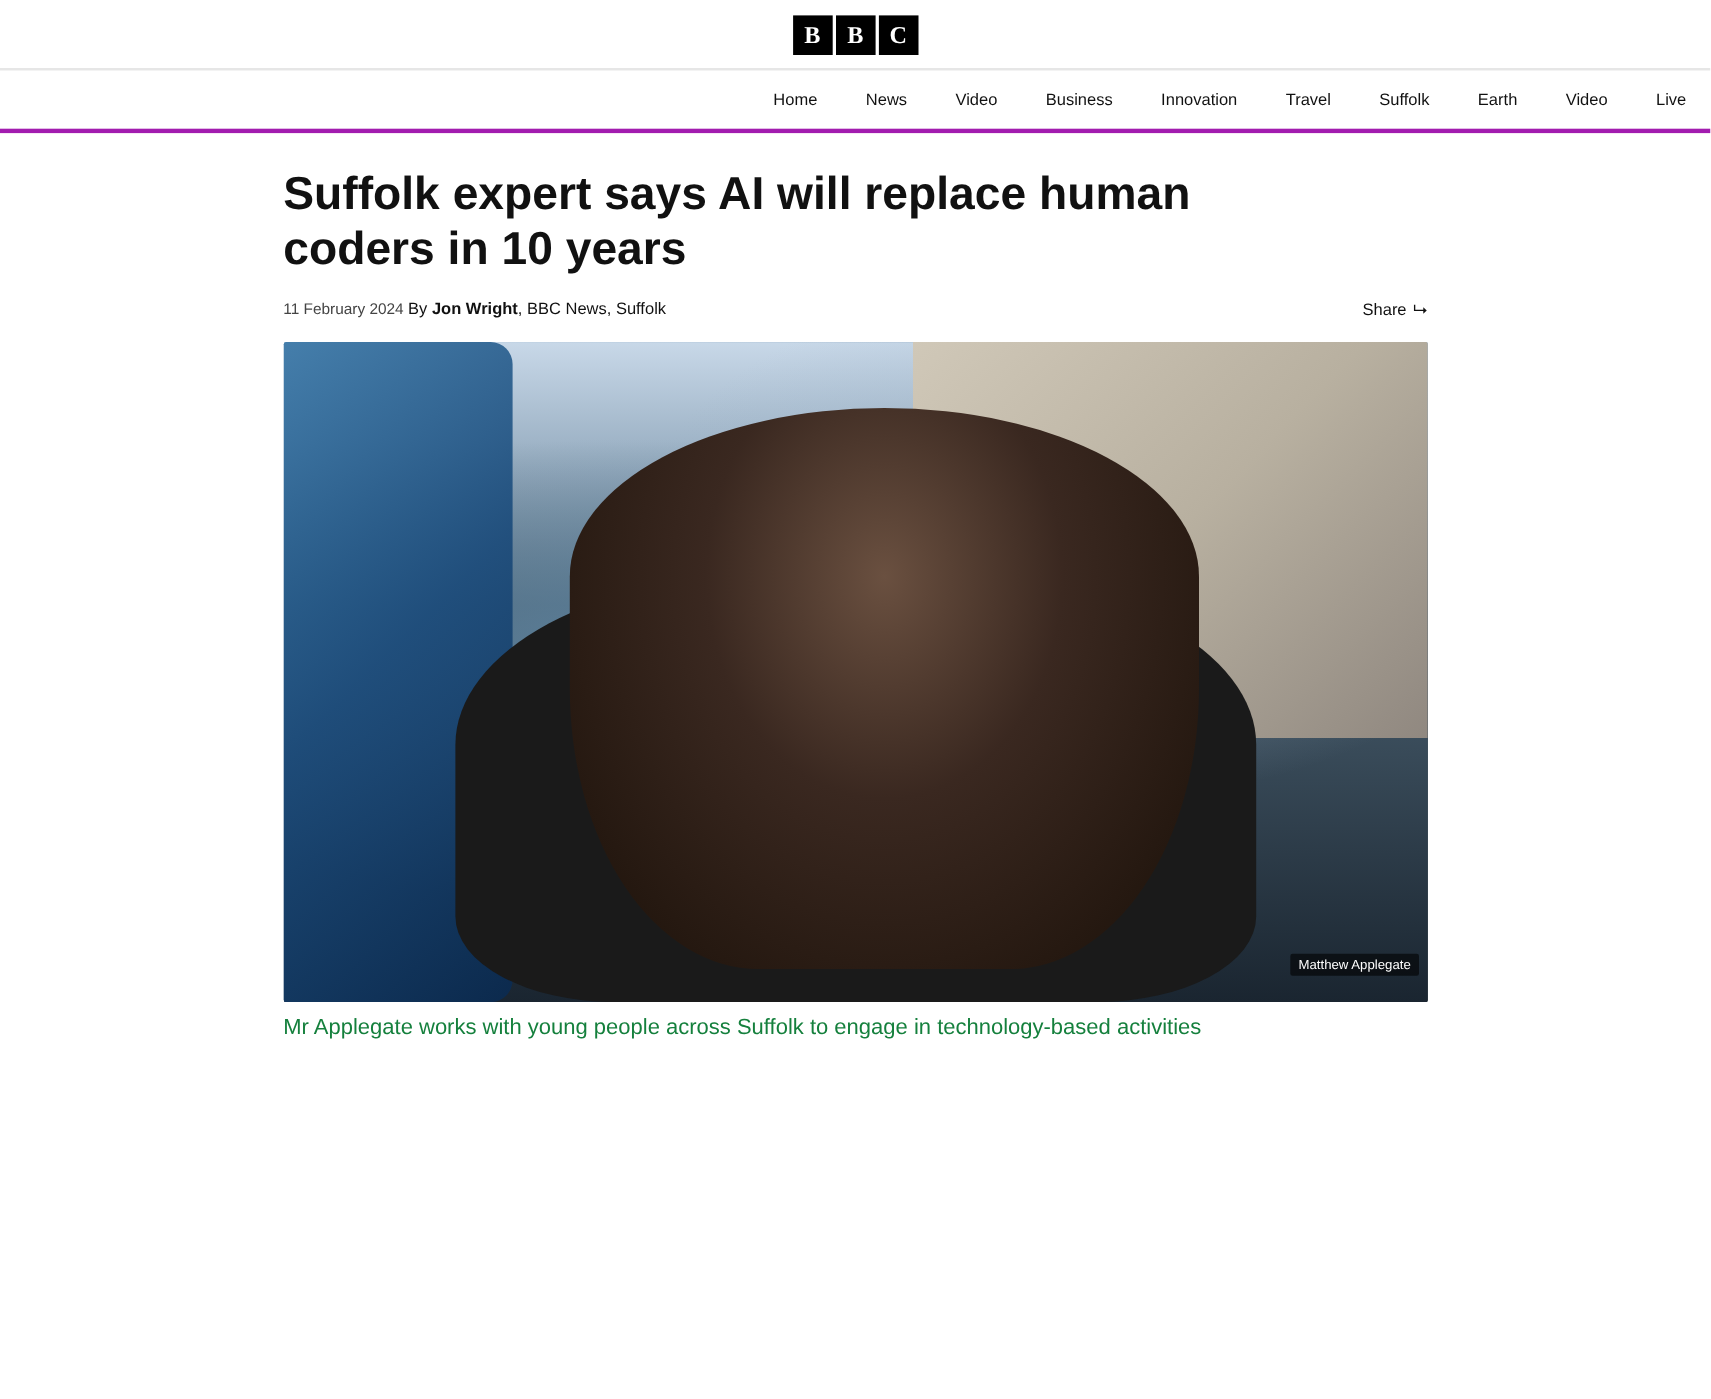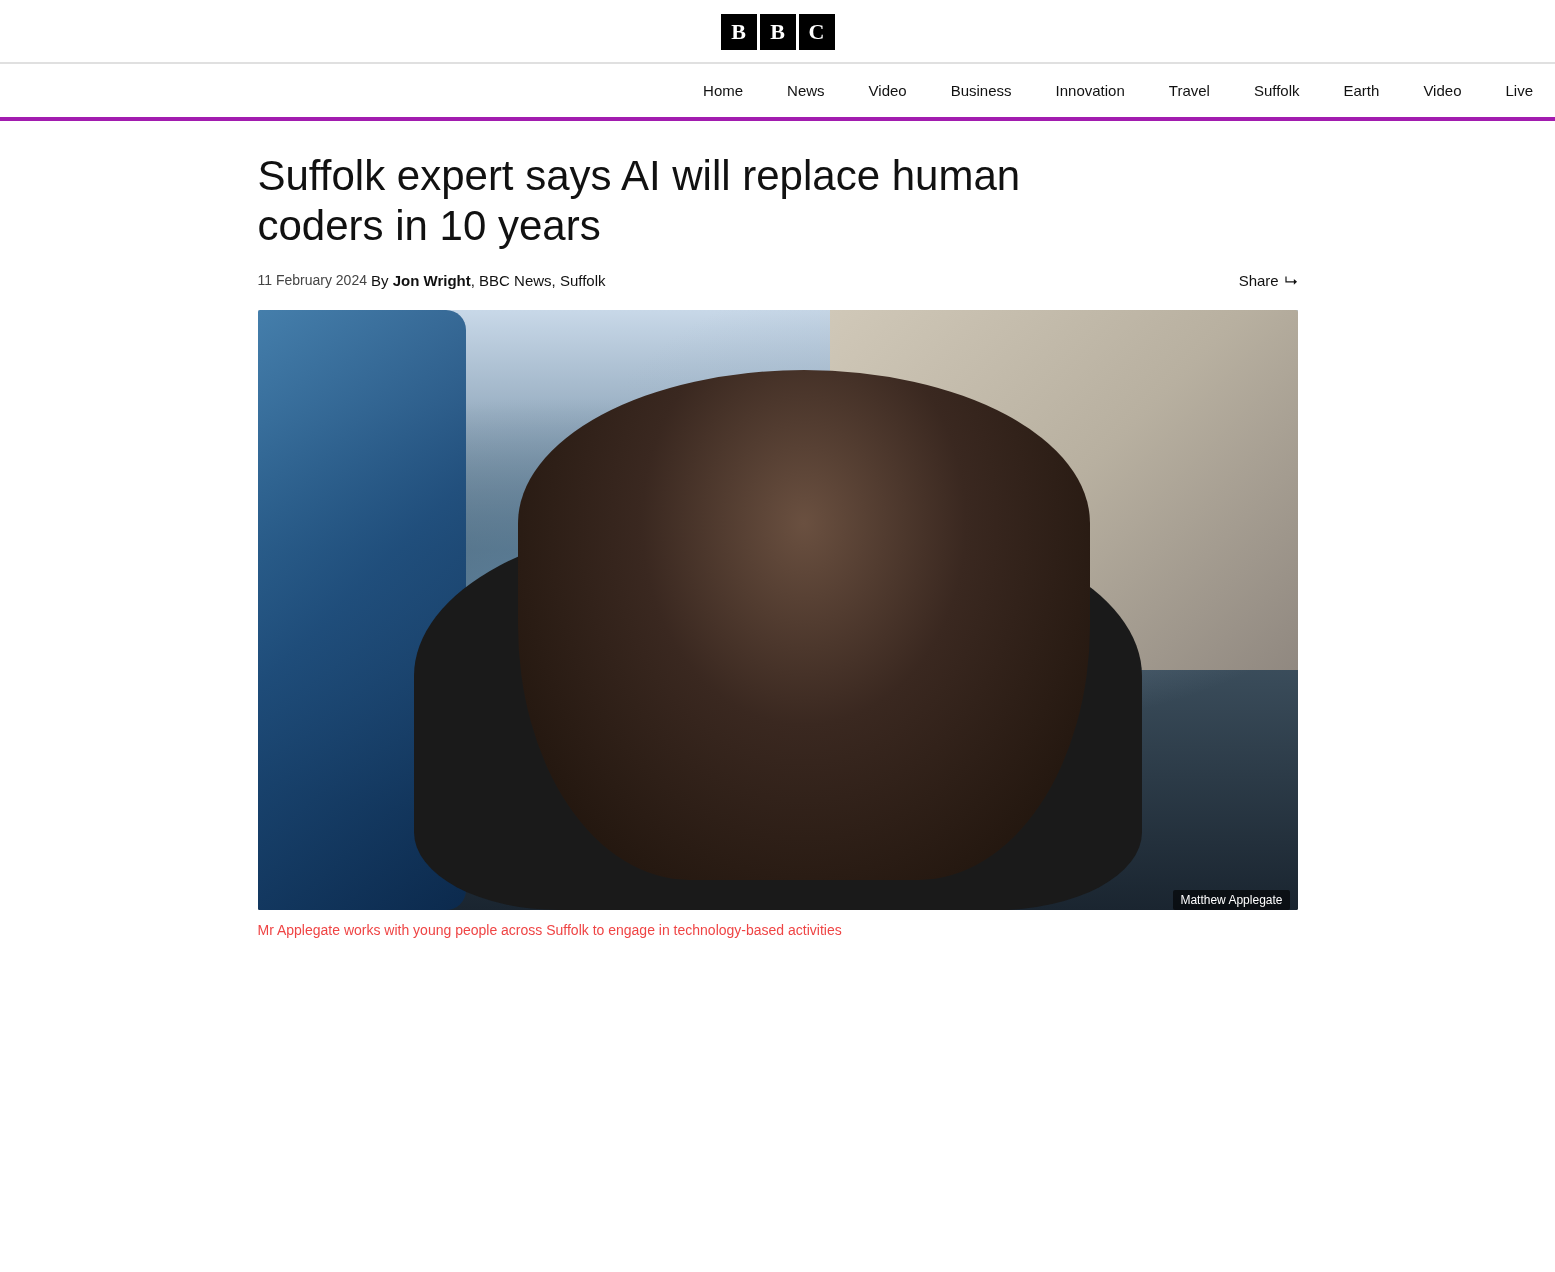--- a/index.html
+++ b/index.html
@@ -63,21 +63,21 @@
 
     
     .article-container {
       max-width: 1100px;
       margin: 0 auto;
       padding: 30px 30px 40px;
     }
 
     .article-title {
       font-size: 42px;
-      font-weight: 400;
+      font-weight: 700;
       line-height: 1.2;
       margin-bottom: 20px;
       max-width: 860px;
     }
 
     .article-meta {
       display: flex;
       justify-content: space-between;
       align-items: flex-start;
       margin-bottom: 20px;
@@ -198,32 +198,32 @@
       top: 0;
       right: 0;
       width: 45%;
       height: 60%;
       background: linear-gradient(135deg, #d0c8b8 0%, #b8b0a0 50%, #908880 100%);
       border-radius: 0 0 0 30px;
     }
 
     .image-credit {
       position: absolute;
-      bottom: 0;
+      bottom: 24px;
       right: 8px;
       background: rgba(0,0,0,0.6);
       color: #fff;
       font-size: 12px;
       padding: 3px 7px;
       border-radius: 2px;
     }
 
     .article-caption {
-      font-size: 14px;
-      color: #ef4444;
+      font-size: 20px;
+      color: #15803d;
       max-width: 1080px;
     }
 
     
     .header-divider {
       width: 100%;
       height: 1px;
       background: #e0e0e0;
     }
   </style>

